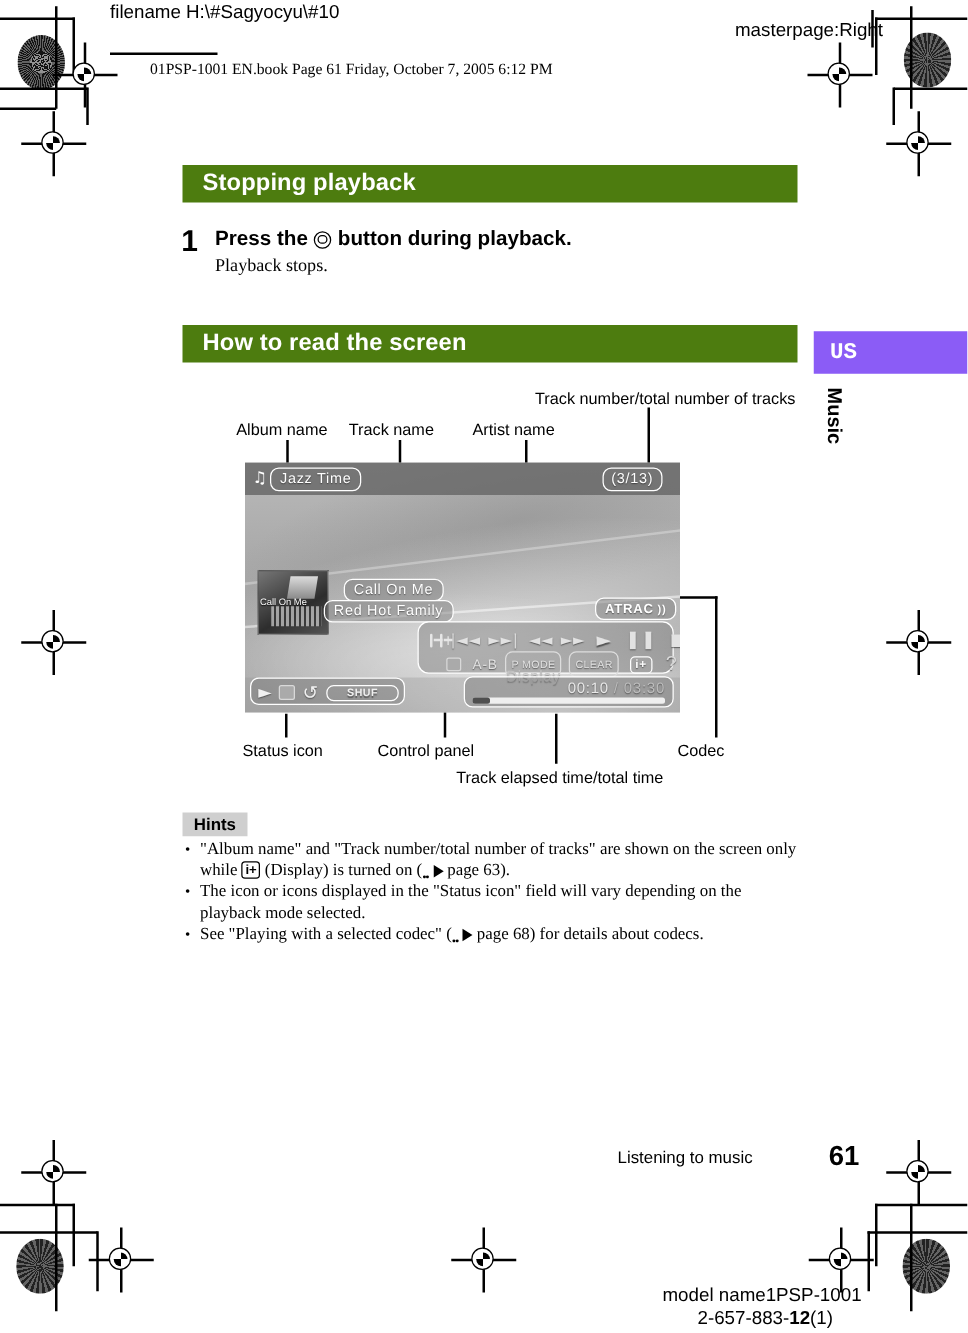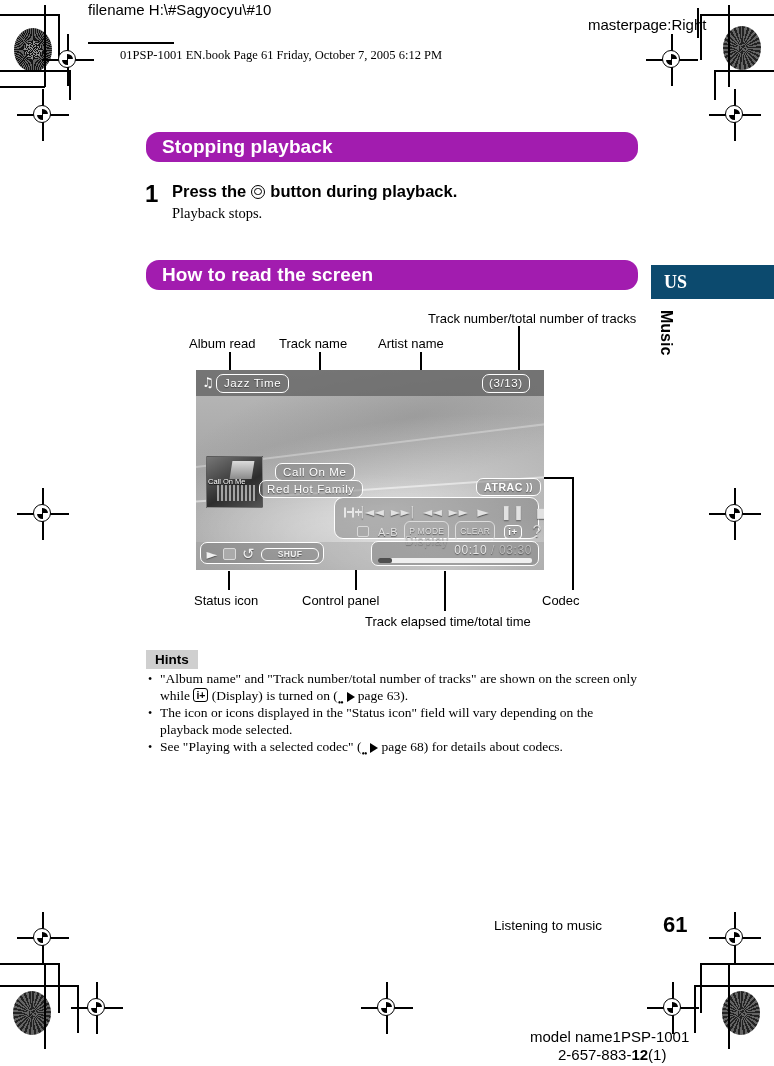--- a/index.html
+++ b/index.html
@@ -37,38 +37,37 @@
   
   .slug{position:absolute;font-family:"Liberation Sans",sans-serif;color:#000;white-space:nowrap;}
   #slug-line1{left:88px;top:1px;font-size:15px;}
   #slug-line2{left:88px;top:20px;font-size:15px;}
   #slug-master{left:588px;top:16px;font-size:15px;}
   #slug-book{left:120px;top:48px;font-size:12.5px;font-family:"Liberation Serif",serif;}
   .slugbar{position:absolute;background:#000;}
 
   
   .sectionbar{
-    position:absolute;background:#a21caf;color:#fff;
+    position:absolute;background:#4d7c0f;color:#fff;
     font-family:"Liberation Sans",sans-serif;font-weight:bold;
     display:flex;align-items:center;padding-left:16px;box-sizing:border-box;
     letter-spacing:.1px;
-    border-radius:13px;
   }
   #bar-stopping{left:146px;top:132px;width:492px;height:30px;font-size:19px;}
   #bar-howto{left:146px;top:260px;width:492px;height:30px;font-size:19px;}
 
   #step-num{position:absolute;left:145px;top:180px;font-family:"Liberation Sans",sans-serif;font-weight:bold;font-size:24px;}
   #step-title{position:absolute;left:172px;top:182px;font-family:"Liberation Sans",sans-serif;font-weight:bold;font-size:16.5px;display:flex;align-items:center;gap:5px;white-space:nowrap;}
   .circle-btn{display:inline-block;width:14px;height:14px;border:1.6px solid #000;border-radius:50%;box-sizing:border-box;position:relative;}
   .circle-btn::after{content:"";position:absolute;left:2.2px;top:2.2px;right:2.2px;bottom:2.2px;border:1.4px solid #000;border-radius:50%;}
   #step-desc{position:absolute;left:172px;top:205px;font-size:14.5px;}
 
   
-  #us-tab{position:absolute;left:651px;top:265px;width:123px;height:34px;background:#0c4a6e;
-    color:#fff;font-family:Liberation Serif, serif;font-weight:bold;font-size:18px;
+  #us-tab{position:absolute;left:651px;top:265px;width:123px;height:34px;background:#8b5cf6;
+    color:#fff;font-family:Liberation Mono, monospace;font-weight:bold;font-size:18px;
     display:flex;align-items:center;padding-left:13px;box-sizing:border-box;}
   #side-label{position:absolute;left:651px;top:310px;width:24px;
     font-family:"Liberation Sans",sans-serif;font-weight:bold;font-size:16px;color:#000;
     writing-mode:vertical-rl;text-orientation:mixed;}
 
   
   #psp-screen{position:absolute;left:196px;top:370px;width:348px;height:200px;overflow:hidden;
     background:linear-gradient(180deg,#b9b9b9 0%,#a9a9a9 40%,#9d9d9d 100%);}
   .wave{position:absolute;border-radius:50%;}
   #w1{left:-120px;top:40px;width:620px;height:200px;
@@ -282,21 +281,21 @@
     <span class="circle-btn"></span>
     <span>button during playback.</span>
   </div>
   <div id="step-desc">Playback stops.</div>
 
   <div class="sectionbar" id="bar-howto">How to read the screen</div>
 
   <div id="us-tab">US</div>
   <div id="side-label">Music</div>
 
-  <div class="calloutlbl" style="left:189px;top:336px;">Album read</div>
+  <div class="calloutlbl" style="left:189px;top:336px;">Album name</div>
   <div class="calloutlbl" style="left:279px;top:336px;">Track name</div>
   <div class="calloutlbl" style="left:378px;top:336px;">Artist name</div>
   <div class="calloutlbl" style="left:428px;top:311px;">Track number/total number of tracks</div>
   <div class="calloutlbl" style="left:194px;top:593px;">Status icon</div>
   <div class="calloutlbl" style="left:302px;top:593px;">Control panel</div>
   <div class="calloutlbl" style="left:365px;top:614px;">Track elapsed time/total time</div>
   <div class="calloutlbl" style="left:542px;top:593px;">Codec</div>
 
   <div class="cl" style="left:229px;top:352px;width:1.7px;height:24px;"></div>
   <div class="cl" style="left:319px;top:352px;width:1.7px;height:114px;"></div>

